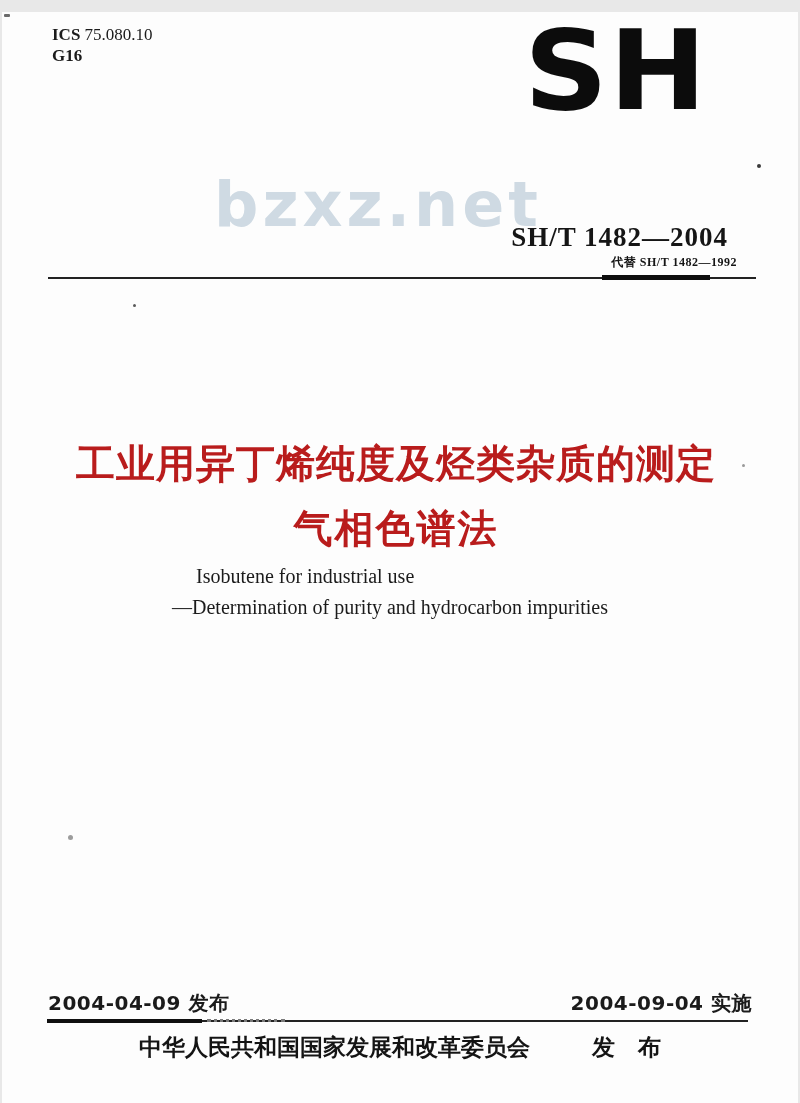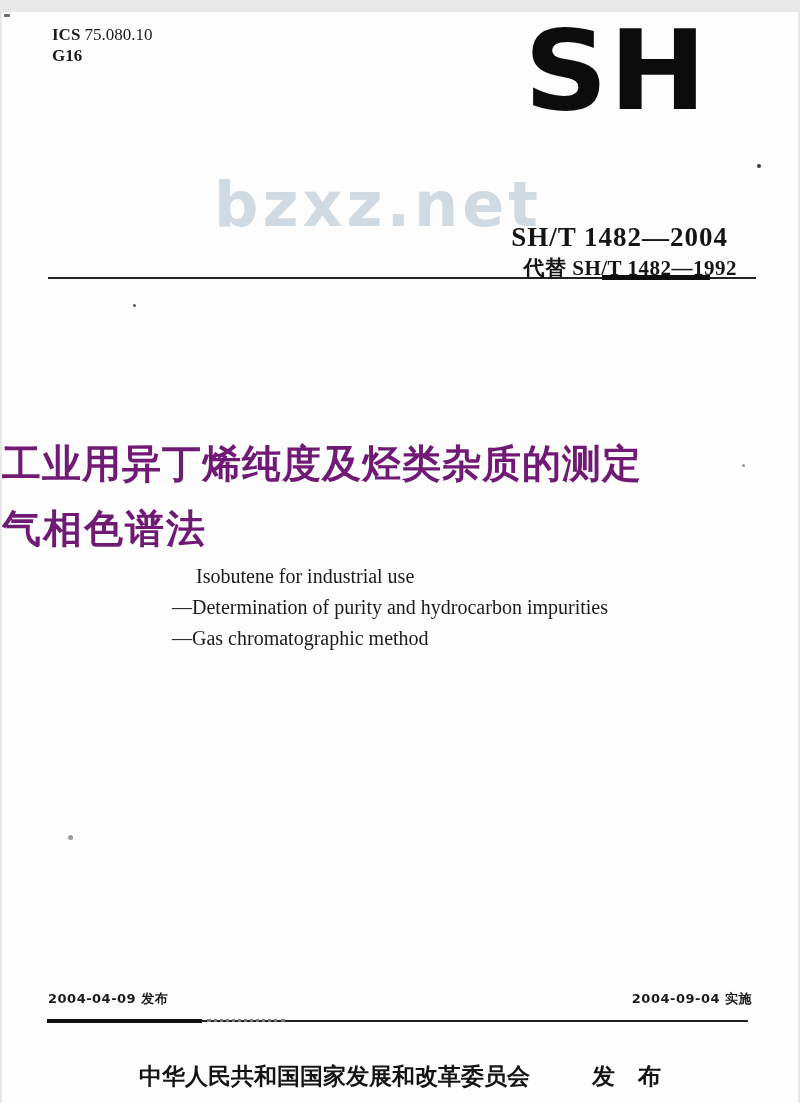--- a/index.html
+++ b/index.html
@@ -42,52 +42,52 @@
     color:#cfdae3; z-index:1; user-select:none;
   }
   
   .std-block {
     position:absolute; right:61px; top:210px;
     text-align:right;
     font-family:"Liberation Serif", serif;
     font-weight:bold; color:#151515; z-index:2;
   }
   .std-code { font-size:27px; letter-spacing:1px; padding-right:9px; }
-  .std-replaces { font-size:21px; letter-spacing:0.5px; margin-top:1px; }
+  .std-replaces { font-size:12px; letter-spacing:0.5px; margin-top:1px; }
   
   .rule { position:absolute; background:#222; }
   .rule-top        { left:46px;  top:265px;  width:708px; height:2px; }
   .rule-top-thick  { left:600px; top:263px;  width:108px; height:5px; background:#0e0e0e; }
   .rule-bottom        { left:45px;  top:1008px; width:701px; height:2px; }
   .rule-bottom-thick  { left:45px;  top:1007px; width:155px; height:4px; background:#101010; }
   .rule-bottom-dash   { position:absolute; left:205px; top:1007px; width:78px; height:0;
                         border-top:3px dotted #7a7a7a; }
   
   .doc-title {
     position:absolute; left:0; right:8px; top:425px;
-    font-weight:bold; color:#701a75; z-index:2;
+    text-align:center; font-weight:bold; color:#b91c1c; z-index:2;
   }
   .doc-title-l1 { font-size:39px; letter-spacing:1px; white-space:nowrap; }
   .doc-title-l2 { font-size:39px; letter-spacing:2px; margin-top:11px; }
   
   .en-title {
     position:absolute; left:170px; top:549px;
     font-family:"Liberation Serif", serif;
     font-weight:normal; font-size:20px; line-height:31px; color:#1b1b1b;
   }
   .en-l1 { padding-left:24px; }
   
   .date-row {
     position:absolute; left:46px; right:46px; top:978px;
     display:flex; justify-content:space-between;
-    font-size:13px; font-weight:bold; letter-spacing:0.5px; color:#1b1b1b;
+    font-size:20px; font-weight:bold; letter-spacing:0.5px; color:#1b1b1b;
   }
   
   .issuer-row {
-    position:absolute; left:0; right:0; top:1049px;
+    position:absolute; left:0; right:0; top:1020px;
     display:flex; justify-content:center; align-items:baseline; gap:62px;
     font-weight:bold; font-size:23px; color:#141414; white-space:nowrap;
   }
   
   .speck { position:absolute; border-radius:50%; }
   .speck1 { left:755px; top:152px; width:4px; height:4px; background:#3a3a3a; }
   .speck2 { left:131px; top:292px; width:3px; height:3px; background:#5a5a5a; }
   .speck3 { left:66px;  top:823px; width:5px; height:5px; background:#9c9c9c; }
   .speck4 { left:740px; top:452px; width:3px; height:3px; background:#9a9a9a; }
   .speck5 { left:2px;   top:2px;   width:6px; height:3px; background:#6a6a6a; border-radius:1px; }
@@ -116,21 +116,20 @@
   <div class="rule rule-top-thick"></div>
 
   <div class="doc-title">
     <div class="doc-title-l1">工业用异丁烯纯度及烃类杂质的测定</div>
     <div class="doc-title-l2">气相色谱法</div>
   </div>
 
   <div class="en-title">
     <div class="en-l1">Isobutene for industrial use</div>
     <div>—Determination of purity and hydrocarbon impurities</div>
-    <div>—Gas chromatographic method</div>
   </div>
 
   <div class="date-row">
     <span>2004-04-09 发布</span>
     <span>2004-09-04 实施</span>
   </div>
 
   <div class="rule rule-bottom"></div>
   <div class="rule rule-bottom-thick"></div>
   <div class="rule-bottom-dash"></div>

